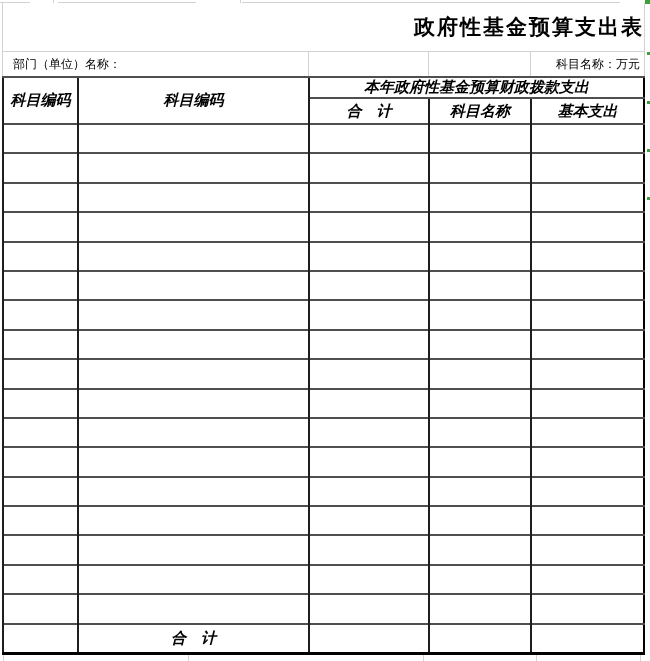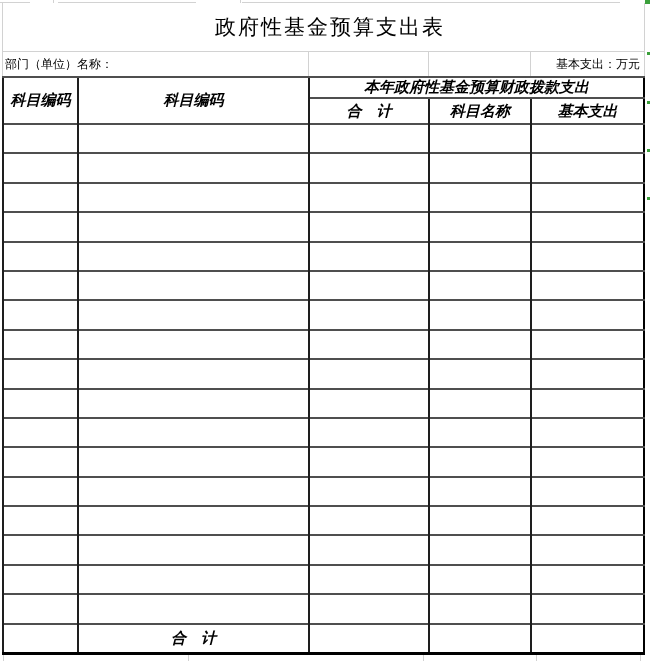--- a/index.html
+++ b/index.html
@@ -9,31 +9,31 @@
   }
   
   .gl{position:absolute;background:#d2d2d2;}
   .gl.h{height:1px;}
   .gl.v{width:1px;}
   
   .pb{position:absolute;background:#3ba03b;}
   
   .title-cell{
     position:absolute;left:2px;top:3px;width:642px;height:48px;
-    display:flex;align-items:center;justify-content:center;
-    font-size:21px;font-weight:normal;letter-spacing:2px;padding-left:7px;
+    display:flex;align-items:center;justify-content:flex-end;
+    font-size:21px;font-weight:bold;letter-spacing:2px;
   }
   
   .meta-row{
     position:absolute;left:2px;top:51px;width:642px;height:26px;
     border-top:1px solid #d2d2d2;box-sizing:border-box;
     display:flex;align-items:center;justify-content:space-between;
     font-size:12px;
   }
-  .meta-row .dept{padding-left:3px;}
+  .meta-row .dept{padding-left:11px;}
   .meta-row .unit{padding-right:4px;}
   
   table.budget{
     position:absolute;left:2px;top:76px;width:642px;
     border-collapse:collapse;table-layout:fixed;
     border:2px solid #000;border-bottom-width:3px;font-style:italic;
   }
   table.budget th,table.budget td{
     border-left:2px solid #1e1e1e;
     border-top:2px solid #4f4f4f;
@@ -65,21 +65,21 @@
   <div class="pb" style="left:647px;top:101px;width:3px;height:3px;"></div>
   <div class="pb" style="left:647px;top:149px;width:3px;height:3px;"></div>
   <div class="pb" style="left:647px;top:197px;width:3px;height:3px;"></div>
 
   <div class="title-cell">
     <span>政府性基金预算支出表</span>
   </div>
 
   <div class="meta-row">
     <span class="dept">部门（单位）名称：</span>
-    <span class="unit">基本支出：万元</span>
+    <span class="unit">科目名称：万元</span>
   </div>
 
   <div class="gl v" style="left:308px;top:51px;height:25px;"></div>
   <div class="gl v" style="left:428px;top:51px;height:25px;"></div>
   <div class="gl v" style="left:530px;top:51px;height:25px;"></div>
 
   <table class="budget">
     <colgroup>
       <col style="width:75px;">
       <col style="width:231px;">

